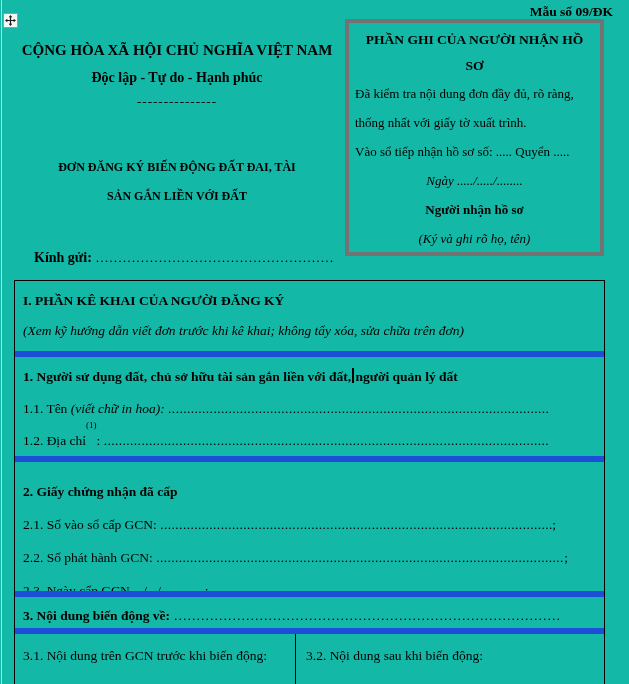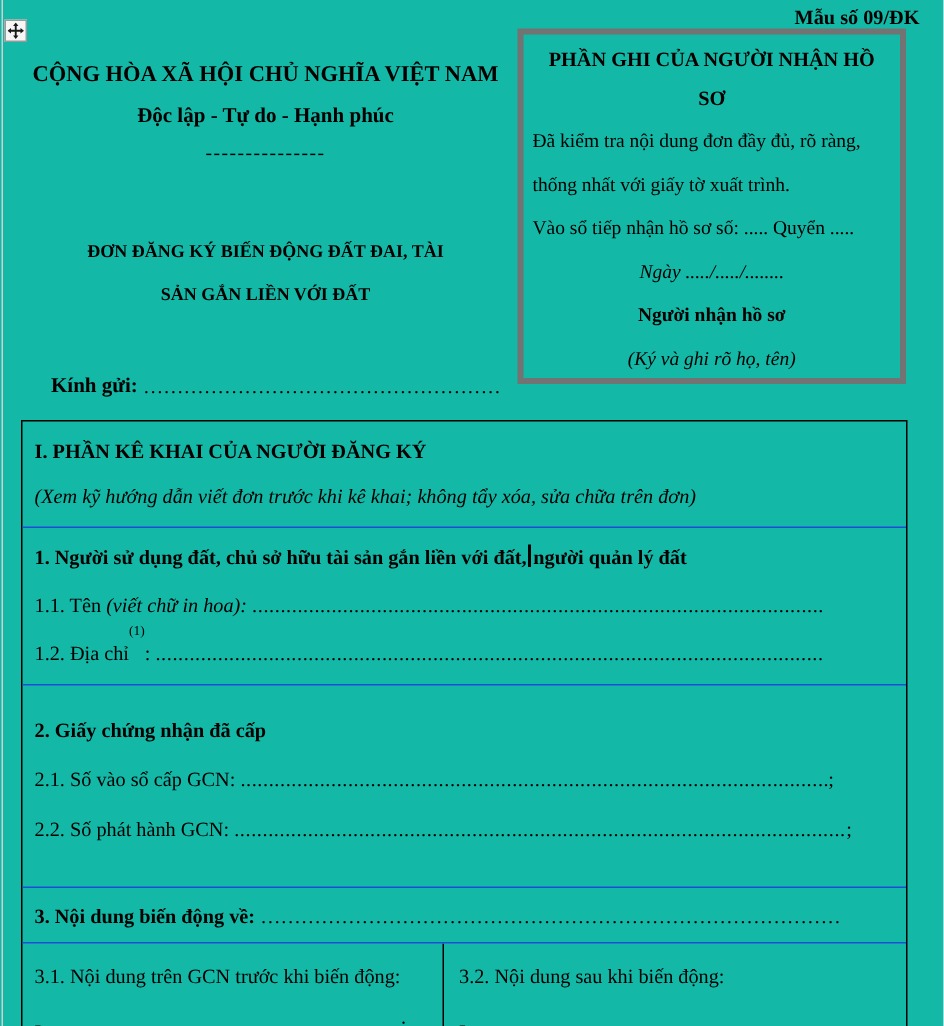--- a/index.html
+++ b/index.html
@@ -33,21 +33,21 @@
   .rb-line { line-height:29px; }
   .rb-center { text-align:center; }
   .rb-italic { font-style:italic; }
   .rb-bold { font-weight:bold; }
   .rb-nowrap { white-space:nowrap; overflow:hidden; }
 
   .tbl {
     position:absolute; left:14px; top:280px; width:591px; height:500px;
     border:1px solid #000; box-sizing:border-box;
   }
-  .row { box-sizing:border-box; border-top:1px solid #1d4ed8; padding:0 8px; overflow:hidden; }
+  .row { box-sizing:border-box; border-top:6px solid #1d4ed8; padding:0 8px; overflow:hidden; }
   .row:first-child { border-top:none; }
   .row-head  { height:70px; line-height:30px; padding-top:5px; }
   .row-b1    { height:105px; line-height:32px; padding-top:4px; }
   .row-b2    { height:135px; line-height:33px; padding-top:13px; }
   .row-b3    { height:37px;  line-height:25px; padding-top:6px; }
   .row-b4    { height:152px; display:flex; padding:0; }
   .cell-before { width:281px; box-sizing:border-box; border-right:1px solid #000; padding:6px 10px 0 8px; line-height:32px; }
   .cell-after  { flex:1; padding:6px 12px 0 10px; line-height:32px; }
 
   .bold { font-weight:bold; }
@@ -135,20 +135,21 @@
       <div class="dotline pr40">
         <span class="pre">2.1. Số vào sổ cấp GCN: </span>
         <span class="dotfill dots-period">........................................................................................................................................................................</span>
         <span class="tail">;</span>
       </div>
       <div class="dotline pr28">
         <span class="pre">2.2. Số phát hành GCN: </span>
         <span class="dotfill dots-period">........................................................................................................................................................................</span>
         <span class="tail">;</span>
       </div>
+      <div>2.3. Ngày cấp GCN .../.../.............;</div>
     </div>
 
     <div class="row row-b3">
       <div class="dotline pr36">
         <span class="bold pre">3. Nội dung biến động về: </span>
         <span class="dotfill">………………………………………………………………………………</span>
       </div>
     </div>
 
     <div class="row row-b4">

